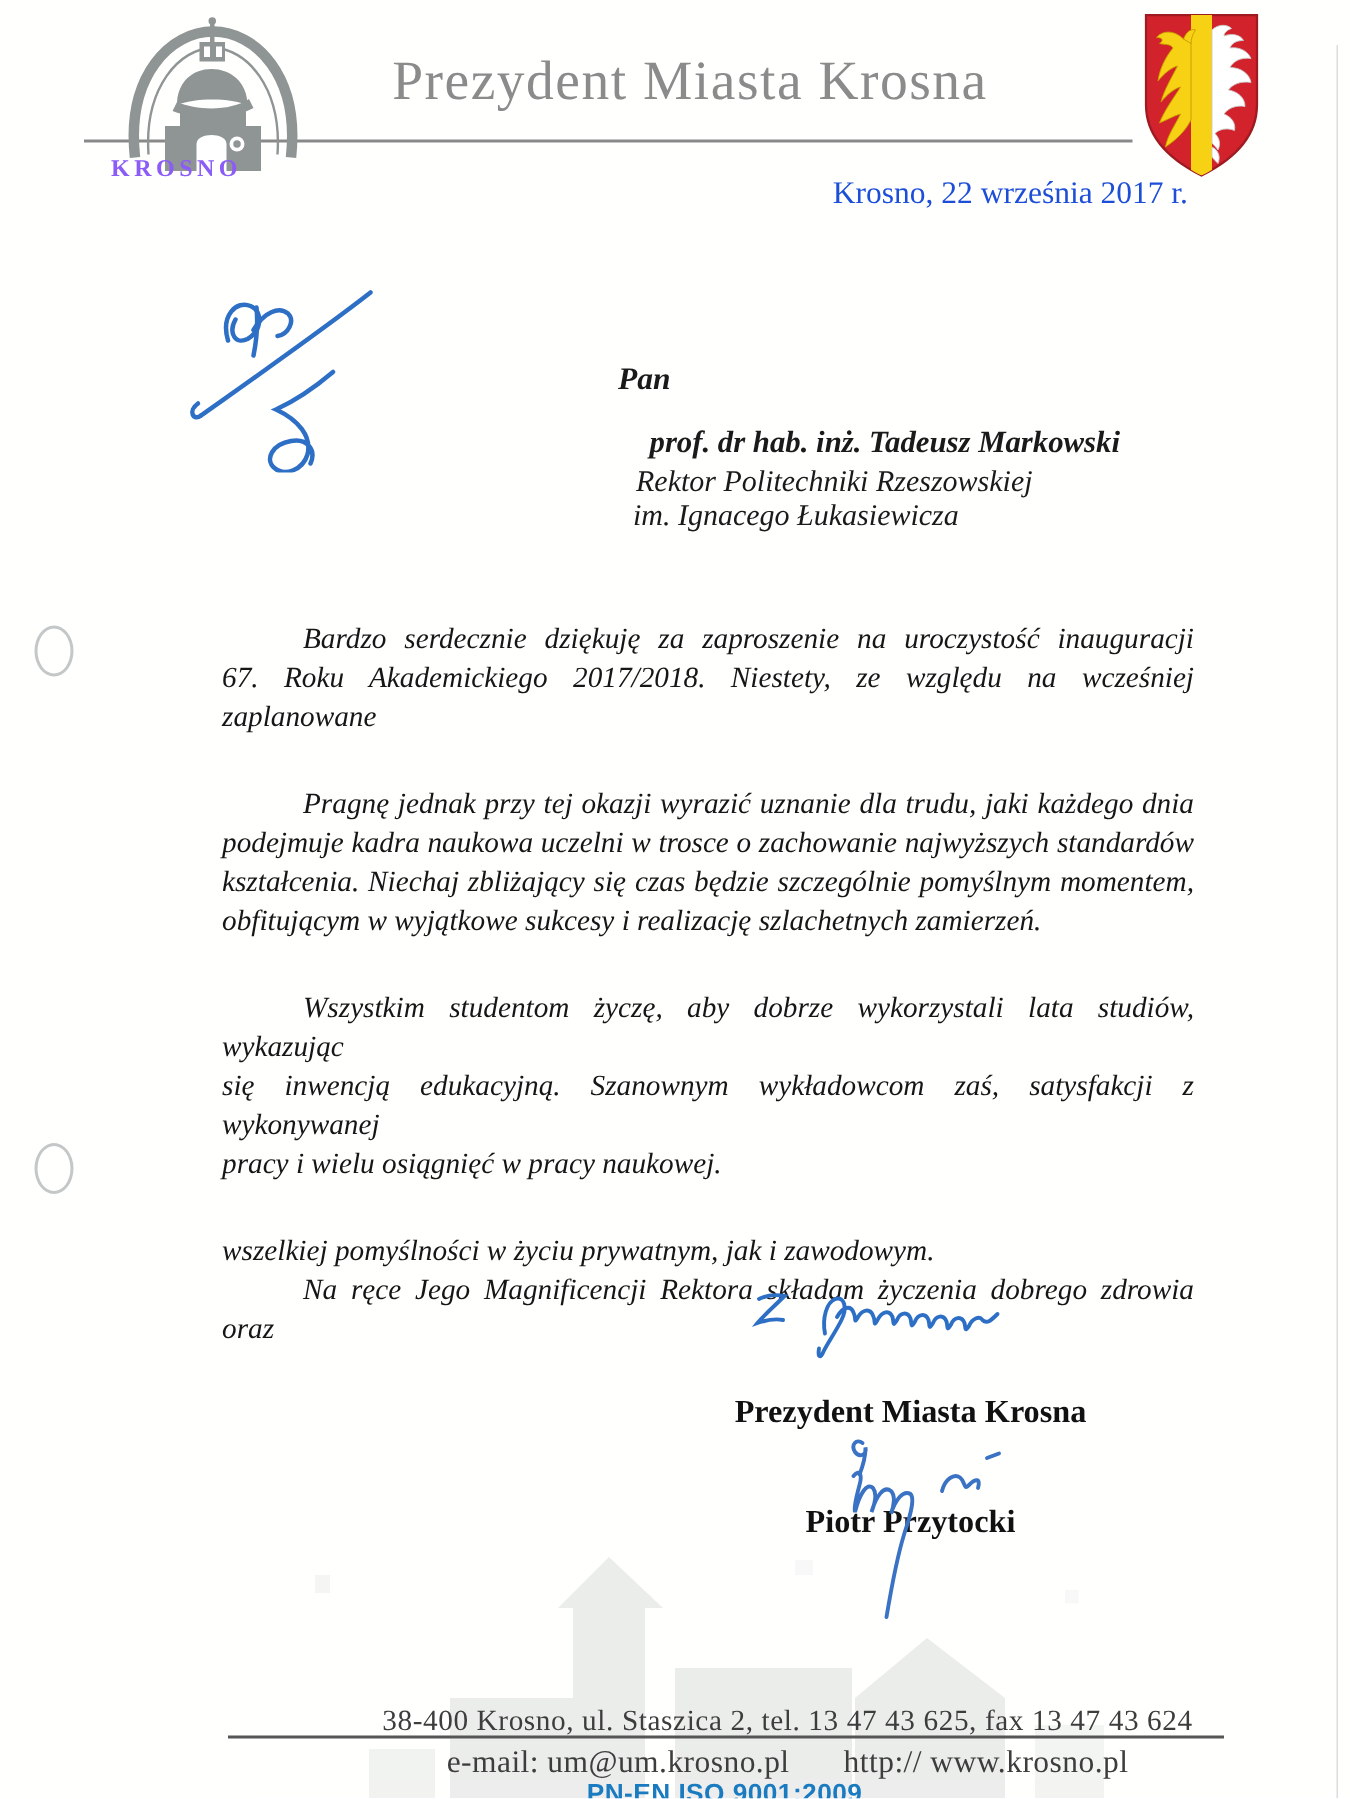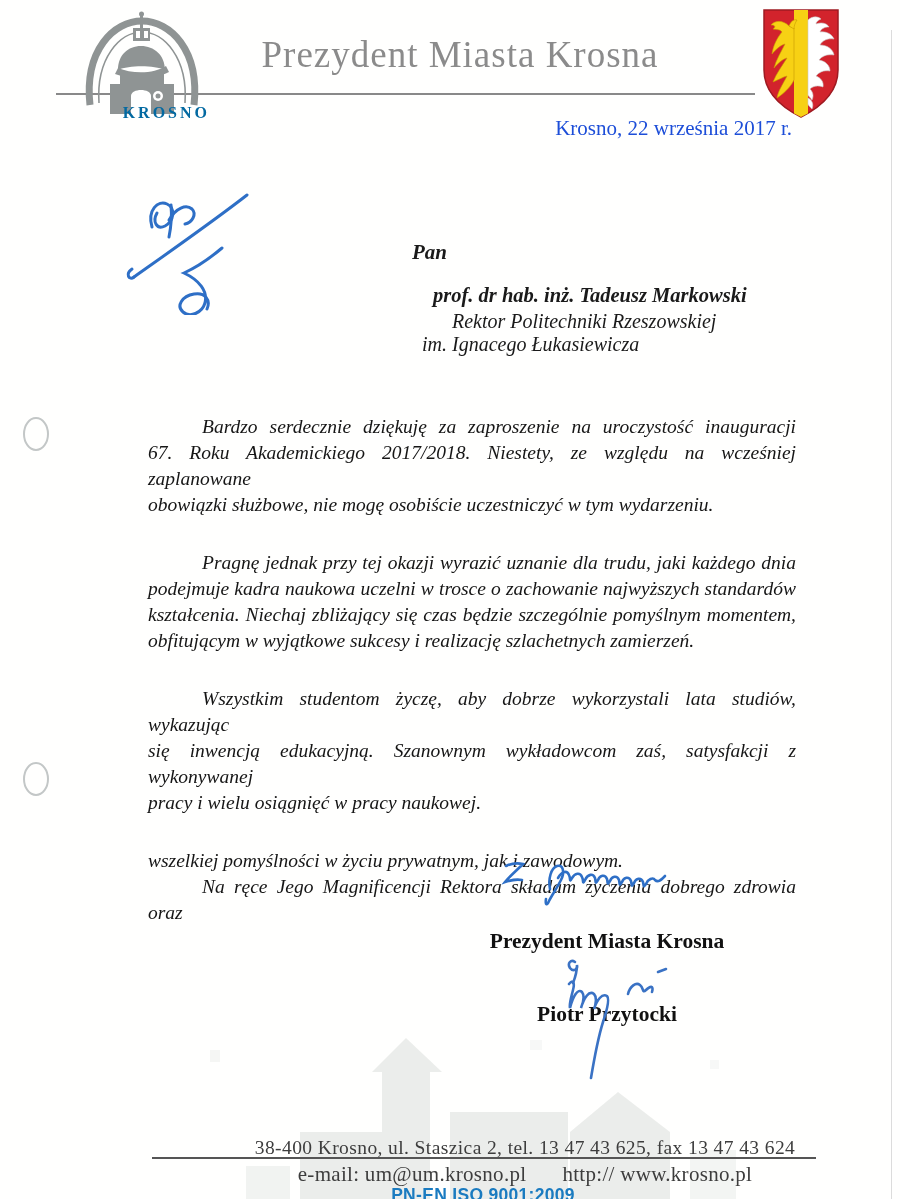--- a/index.html
+++ b/index.html
@@ -3,29 +3,29 @@
 <meta charset="utf-8">
 <style>
   html,body{margin:0;padding:0;background:#ffffff;}
   .page{position:relative;width:900px;height:1199px;background:#fffffe;overflow:hidden;
         font-family:"Liberation Serif",serif;color:#1a1a1a;}
   
   .hdr-rule{position:absolute;left:56px;top:93px;width:699px;height:2px;background:#898989;}
   .hdr-title{position:absolute;left:225px;top:33px;width:470px;text-align:center;
              font-size:37px;letter-spacing:1px;color:#8b8b8b;}
   .logo{position:absolute;left:74px;top:8px;width:136px;height:124px;}
-  .logo-caption{position:absolute;left:74px;top:104px;width:136px;text-align:right;
-                font-size:16px;font-weight:bold;letter-spacing:3px;color:#0369a1;}
+  .logo-caption{position:absolute;left:74px;top:104px;width:136px;text-align:left;
+                font-size:16px;font-weight:bold;letter-spacing:3px;color:#8b5cf6;}
   .coat{position:absolute;left:761px;top:8px;width:80px;height:112px;}
   .date{position:absolute;top:116px;right:108px;font-size:21px;color:#1d4ed8;}
   
   .recipient{position:absolute;left:412px;top:240px;font-style:italic;}
   .salutation{font-weight:bold;font-size:21px;}
   .r-name{position:absolute;left:21px;top:44px;width:400px;font-weight:bold;font-size:20.5px;}
-  .r-line2{position:absolute;left:12px;top:70px;width:400px;font-size:20px;margin-left:28px;}
+  .r-line2{position:absolute;left:12px;top:70px;width:400px;font-size:20px;}
   .r-line3{position:absolute;left:10px;top:93px;width:400px;font-size:20px;}
   
   .body-block{position:absolute;left:100px;top:414px;width:696px;font-style:italic;
               font-size:19.5px;line-height:26px;color:#161616;}
   .para{margin:0 0 32px 0;}
   .tline{text-align:justify;text-align-last:justify;margin-left:48px;}
   .tline.first{text-indent:54px;}
   .tline.last{text-align-last:left;}
   
   .closing-hand{position:absolute;left:492px;top:852px;width:190px;height:62px;}
@@ -127,21 +127,20 @@
     <div class="salutation">Pan</div>
     <div class="r-name">prof. dr hab. inż. Tadeusz Markowski</div>
     <div class="r-line2">Rektor Politechniki Rzeszowskiej</div>
     <div class="r-line3">im. Ignacego Łukasiewicza</div>
   </div>
 
   <div class="body-block">
     <div class="para">
       <div class="tline first">Bardzo serdecznie dziękuję za zaproszenie na uroczystość inauguracji</div>
       <div class="tline">67. Roku Akademickiego 2017/2018. Niestety, ze względu na wcześniej zaplanowane</div>
-      <div class="tline last">obowiązki służbowe, nie mogę osobiście uczestniczyć w tym wydarzeniu.</div>
     </div>
     <div class="para">
       <div class="tline first">Pragnę jednak przy tej okazji wyrazić uznanie dla trudu, jaki każdego dnia</div>
       <div class="tline">podejmuje kadra naukowa uczelni w trosce o zachowanie najwyższych standardów</div>
       <div class="tline">kształcenia. Niechaj zbliżający się czas będzie szczególnie pomyślnym momentem,</div>
       <div class="tline last">obfitującym w wyjątkowe sukcesy i realizację szlachetnych zamierzeń.</div>
     </div>
     <div class="para">
       <div class="tline first">Wszystkim studentom życzę, aby dobrze wykorzystali lata studiów, wykazując</div>
       <div class="tline">się inwencją edukacyjną. Szanownym wykładowcom zaś, satysfakcji z wykonywanej</div>

